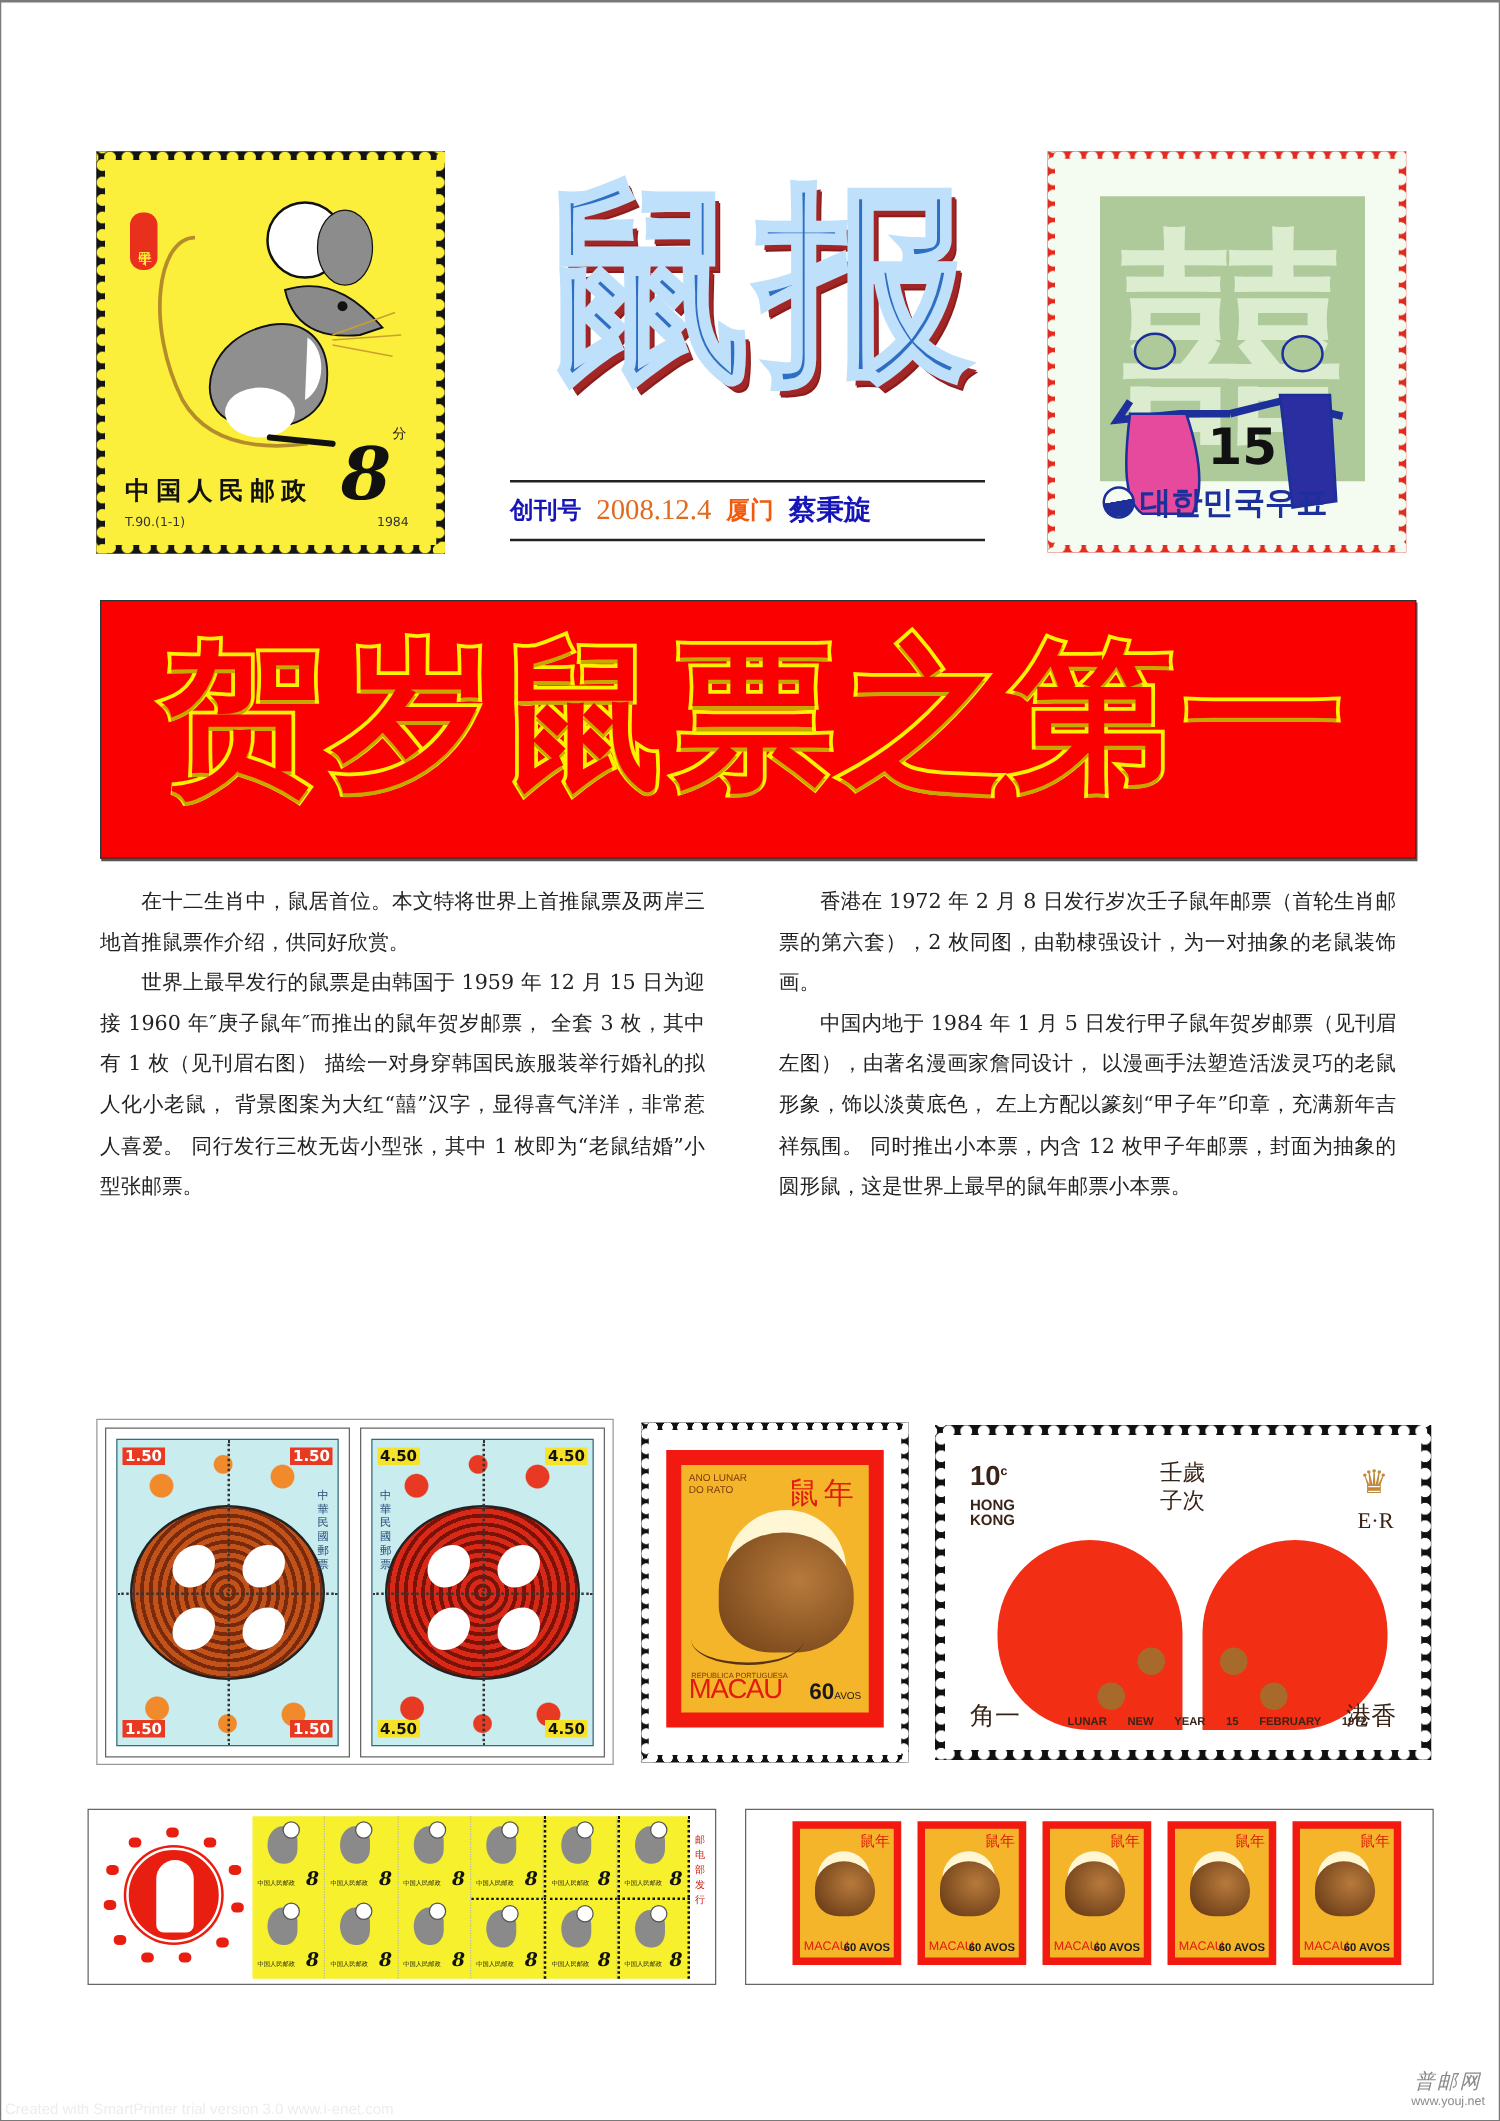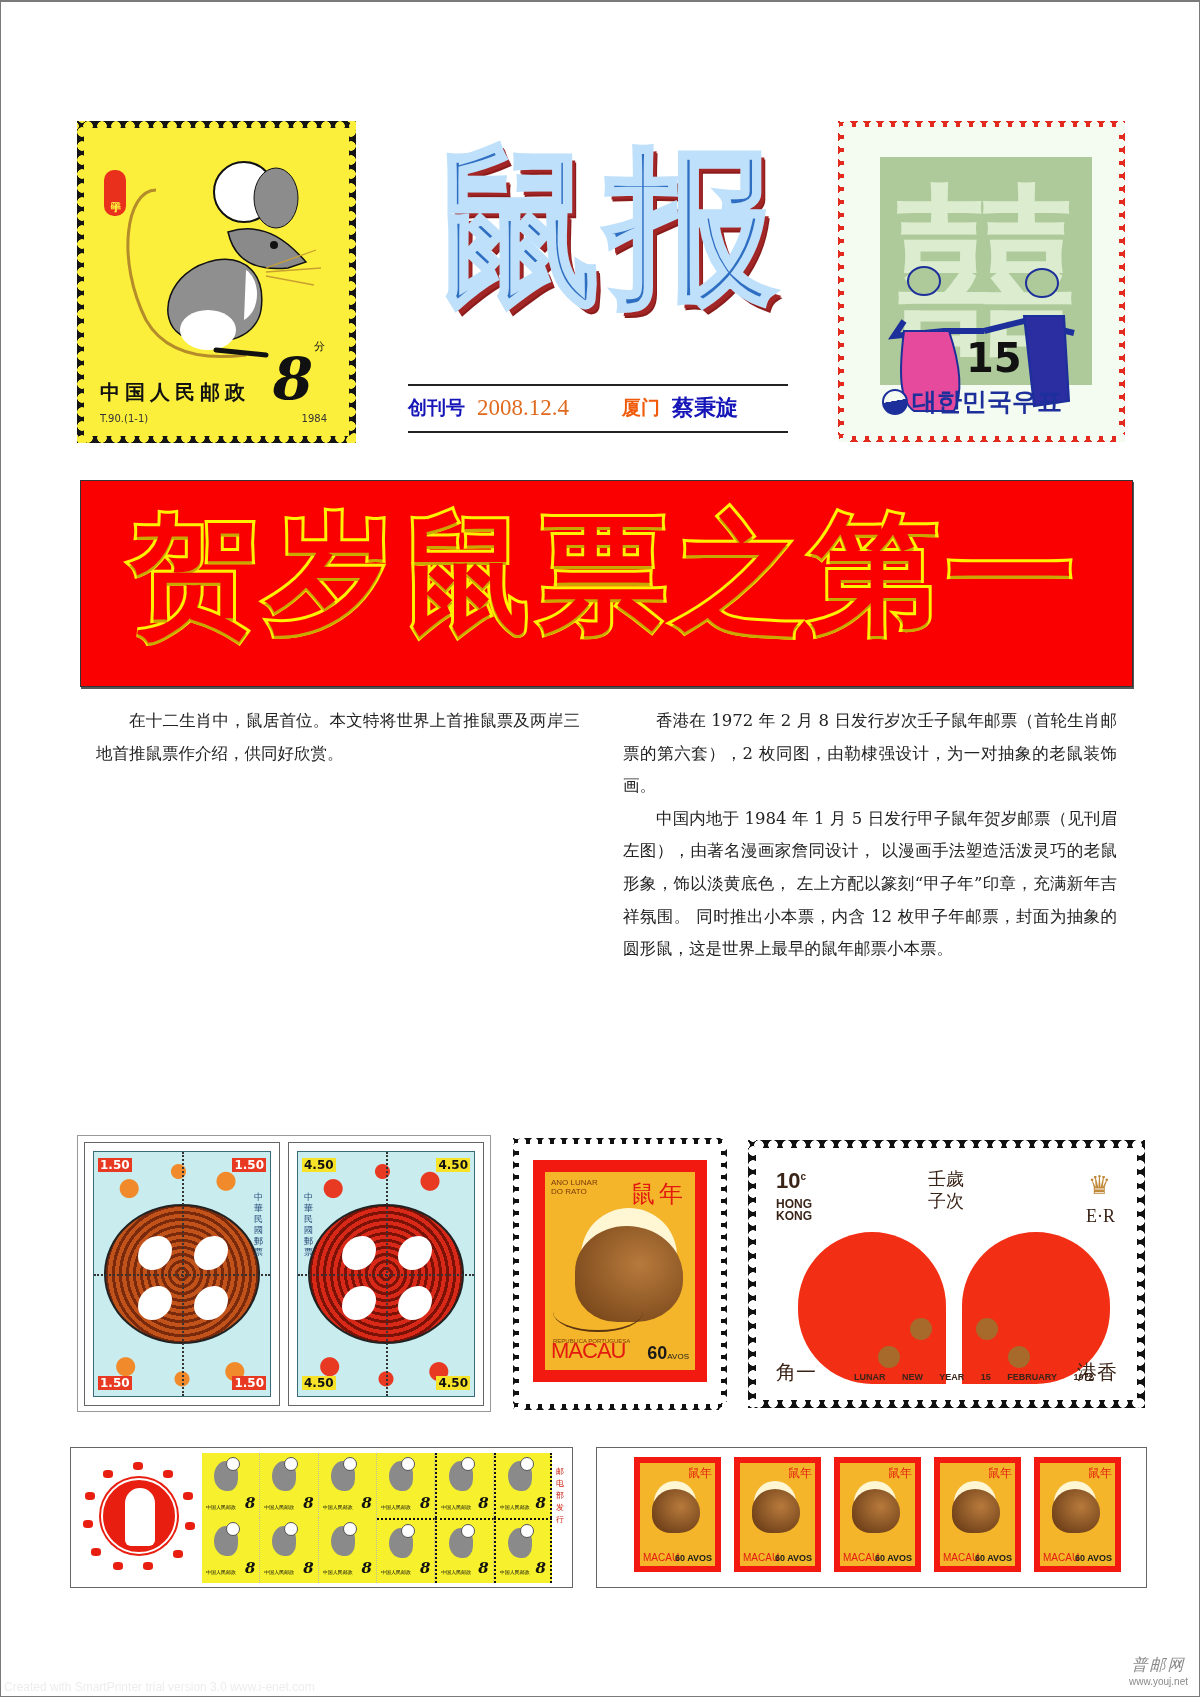--- a/index.html
+++ b/index.html
@@ -28,21 +28,21 @@
   .cn-year { position: absolute; right: 22px; bottom: 12px; font-family: "DejaVu Sans", sans-serif; font-size: 10px; color: #333; }
   .cn-value { position: absolute; right: 36px; bottom: 28px; font-family: "DejaVu Serif", serif; font-style: italic; font-weight: bold; font-size: 58px; line-height: 1; color: #111; }
   .cn-unit { position: absolute; right: 24px; bottom: 82px; font-size: 11px; font-family: "DejaVu Sans", sans-serif; color: #111; }
 
   #masthead-title { position: absolute; left: 418px; top: 112px; width: 380px; height: 230px; text-align: center; font-family: "DejaVu Sans", sans-serif; font-weight: bold; font-size: 168px; line-height: 230px; letter-spacing: 6px; color: #2f6fc3; -webkit-text-stroke: 4px #bfe0fa; text-shadow: 5px 5px 0 #a32626, 6px 7px 0 #8b1c1c; }
 
   .byline-rule { position: absolute; left: 408px; width: 380px; height: 2px; background: #222; }
   #byline { position: absolute; left: 408px; top: 392px; width: 380px; height: 32px; display: flex; align-items: center; gap: 12px; padding-left: 0; white-space: nowrap; }
   .by-label { font-family: "DejaVu Sans", sans-serif; font-weight: bold; font-size: 19px; color: #1616b8; }
   .by-date { font-family: "Liberation Serif", serif; font-size: 23px; color: #e06a1f; }
-  .by-city { font-family: "DejaVu Sans", sans-serif; font-weight: bold; font-size: 19px; color: #f05a0a; margin-left: 41px; }
+  .by-city { font-family: "DejaVu Sans", sans-serif; font-weight: bold; font-size: 19px; color: #f05a0a; }
   .by-author { font-family: "DejaVu Serif", serif; font-size: 22px; color: #1616b8; font-weight: bold; }
 
   #stamp-kr { left: 838px; top: 121px; width: 287px; height: 321px; background: #e32a1f; }
   #stamp-kr .face { position: absolute; left: 6px; top: 6px; right: 6px; bottom: 6px; background: #f4fbf1; }
   #stamp-kr::after {
     content: ""; position: absolute; inset: 0; z-index: 2; pointer-events: none;
     background:
       radial-gradient(circle, #f4fbf1 4.5px, transparent 5px) 3px -2px / 13px 13px repeat-x,
       radial-gradient(circle, #f4fbf1 4.5px, transparent 5px) 3px calc(100% + 2px) / 13px 13px repeat-x,
       radial-gradient(circle, #f4fbf1 4.5px, transparent 5px) -2px 3px / 13px 13px repeat-y,
@@ -54,21 +54,21 @@
   .kr-value { position: absolute; left: 122px; top: 208px; font-family: "DejaVu Sans", sans-serif; font-weight: bold; font-size: 40px; color: #111; }
   .kr-country { position: absolute; left: 38px; bottom: 18px; font-family: "DejaVu Sans", sans-serif; font-weight: bold; font-size: 25px; color: #1c2f9a; display: flex; align-items: center; gap: 4px; }
   .kr-taegeuk { width: 26px; height: 26px; border-radius: 50%; background: linear-gradient(170deg, #f4fbf1 45%, #1c2f9a 46%); border: 2px solid #1c2f9a; }
 
   
   #banner { position: absolute; left: 80px; top: 480px; width: 1053px; height: 207px; background: #fb0000; border: 1px solid #333; box-shadow: 1px 2px 0 #555; display: flex; align-items: center; justify-content: center; }
   #banner-title { font-family: Liberation Mono, monospace; font-weight: bold; font-size: 128px; letter-spacing: 8px; color: #fb0000; -webkit-text-stroke: 6px #fff200; paint-order: stroke fill; text-shadow: 0 3px 0 #c6a800; line-height: 1; }
 
   
   .col { position: absolute; top: 705px; width: 484px; font-family: "DejaVu Serif", "Liberation Serif", serif; font-size: 16.5px; line-height: 32.6px; color: #222; text-align: justify; }
-  #col-left { left: 96px; }
+  #col-left { left: 80px; }
   #col-right { left: 623px; width: 494px; }
   .col p { text-indent: 2em; }
   .col p.cont { text-indent: 0; }
 
   
   #tw-blocks { left: 77px; top: 1135px; width: 414px; height: 277px; background: #fff; border: 1px solid #999; }
   .tw-block { position: absolute; top: 6px; width: 196px; height: 264px; border: 1px solid #666; background: #fff; padding: 6px; }
   .tw-inner { position: absolute; inset: 8px; background: #c9ecef; border: 1px solid #3a6b7a; overflow: hidden; }
   .tw-oval { position: absolute; left: 10px; right: 10px; top: 52px; bottom: 52px; border-radius: 50%; border: 2px solid #222; }
   .tw-a .tw-oval { background: repeating-radial-gradient(circle at 50% 50%, #c0521a 0 4px, #7a2a0c 4px 7px); }
@@ -217,20 +217,21 @@
     </div>
   </div>
 </div>
 
 <div id="banner">
   <div id="banner-title">贺岁鼠票之第一</div>
 </div>
 
 <div id="col-left" class="col">
   <p>在十二生肖中，鼠居首位。本文特将世界上首推鼠票及两岸三地首推鼠票作介绍，供同好欣赏。</p>
+  <p>世界上最早发行的鼠票是由韩国于 1959 年 12 月 15 日为迎接 1960 年″庚子鼠年″而推出的鼠年贺岁邮票， 全套 3 枚，其中有 1 枚（见刊眉右图） 描绘一对身穿韩国民族服装举行婚礼的拟人化小老鼠， 背景图案为大红“囍”汉字，显得喜气洋洋，非常惹人喜爱。 同行发行三枚无齿小型张，其中 1 枚即为“老鼠结婚”小型张邮票。</p>
 </div>
 <div id="col-right" class="col">
   <p>香港在 1972 年 2 月 8 日发行岁次壬子鼠年邮票（首轮生肖邮票的第六套），2 枚同图，由勒棣强设计，为一对抽象的老鼠装饰画。</p>
   <p>中国内地于 1984 年 1 月 5 日发行甲子鼠年贺岁邮票（见刊眉左图），由著名漫画家詹同设计， 以漫画手法塑造活泼灵巧的老鼠形象，饰以淡黄底色， 左上方配以篆刻“甲子年”印章，充满新年吉祥氛围。 同时推出小本票，内含 12 枚甲子年邮票，封面为抽象的圆形鼠，这是世界上最早的鼠年邮票小本票。</p>
 </div>
 
 <div id="tw-blocks" class="stamp">
   <div class="tw-block tw-a" style="left:6px">
     <div class="tw-inner">
       <div class="tw-flowers"></div>

